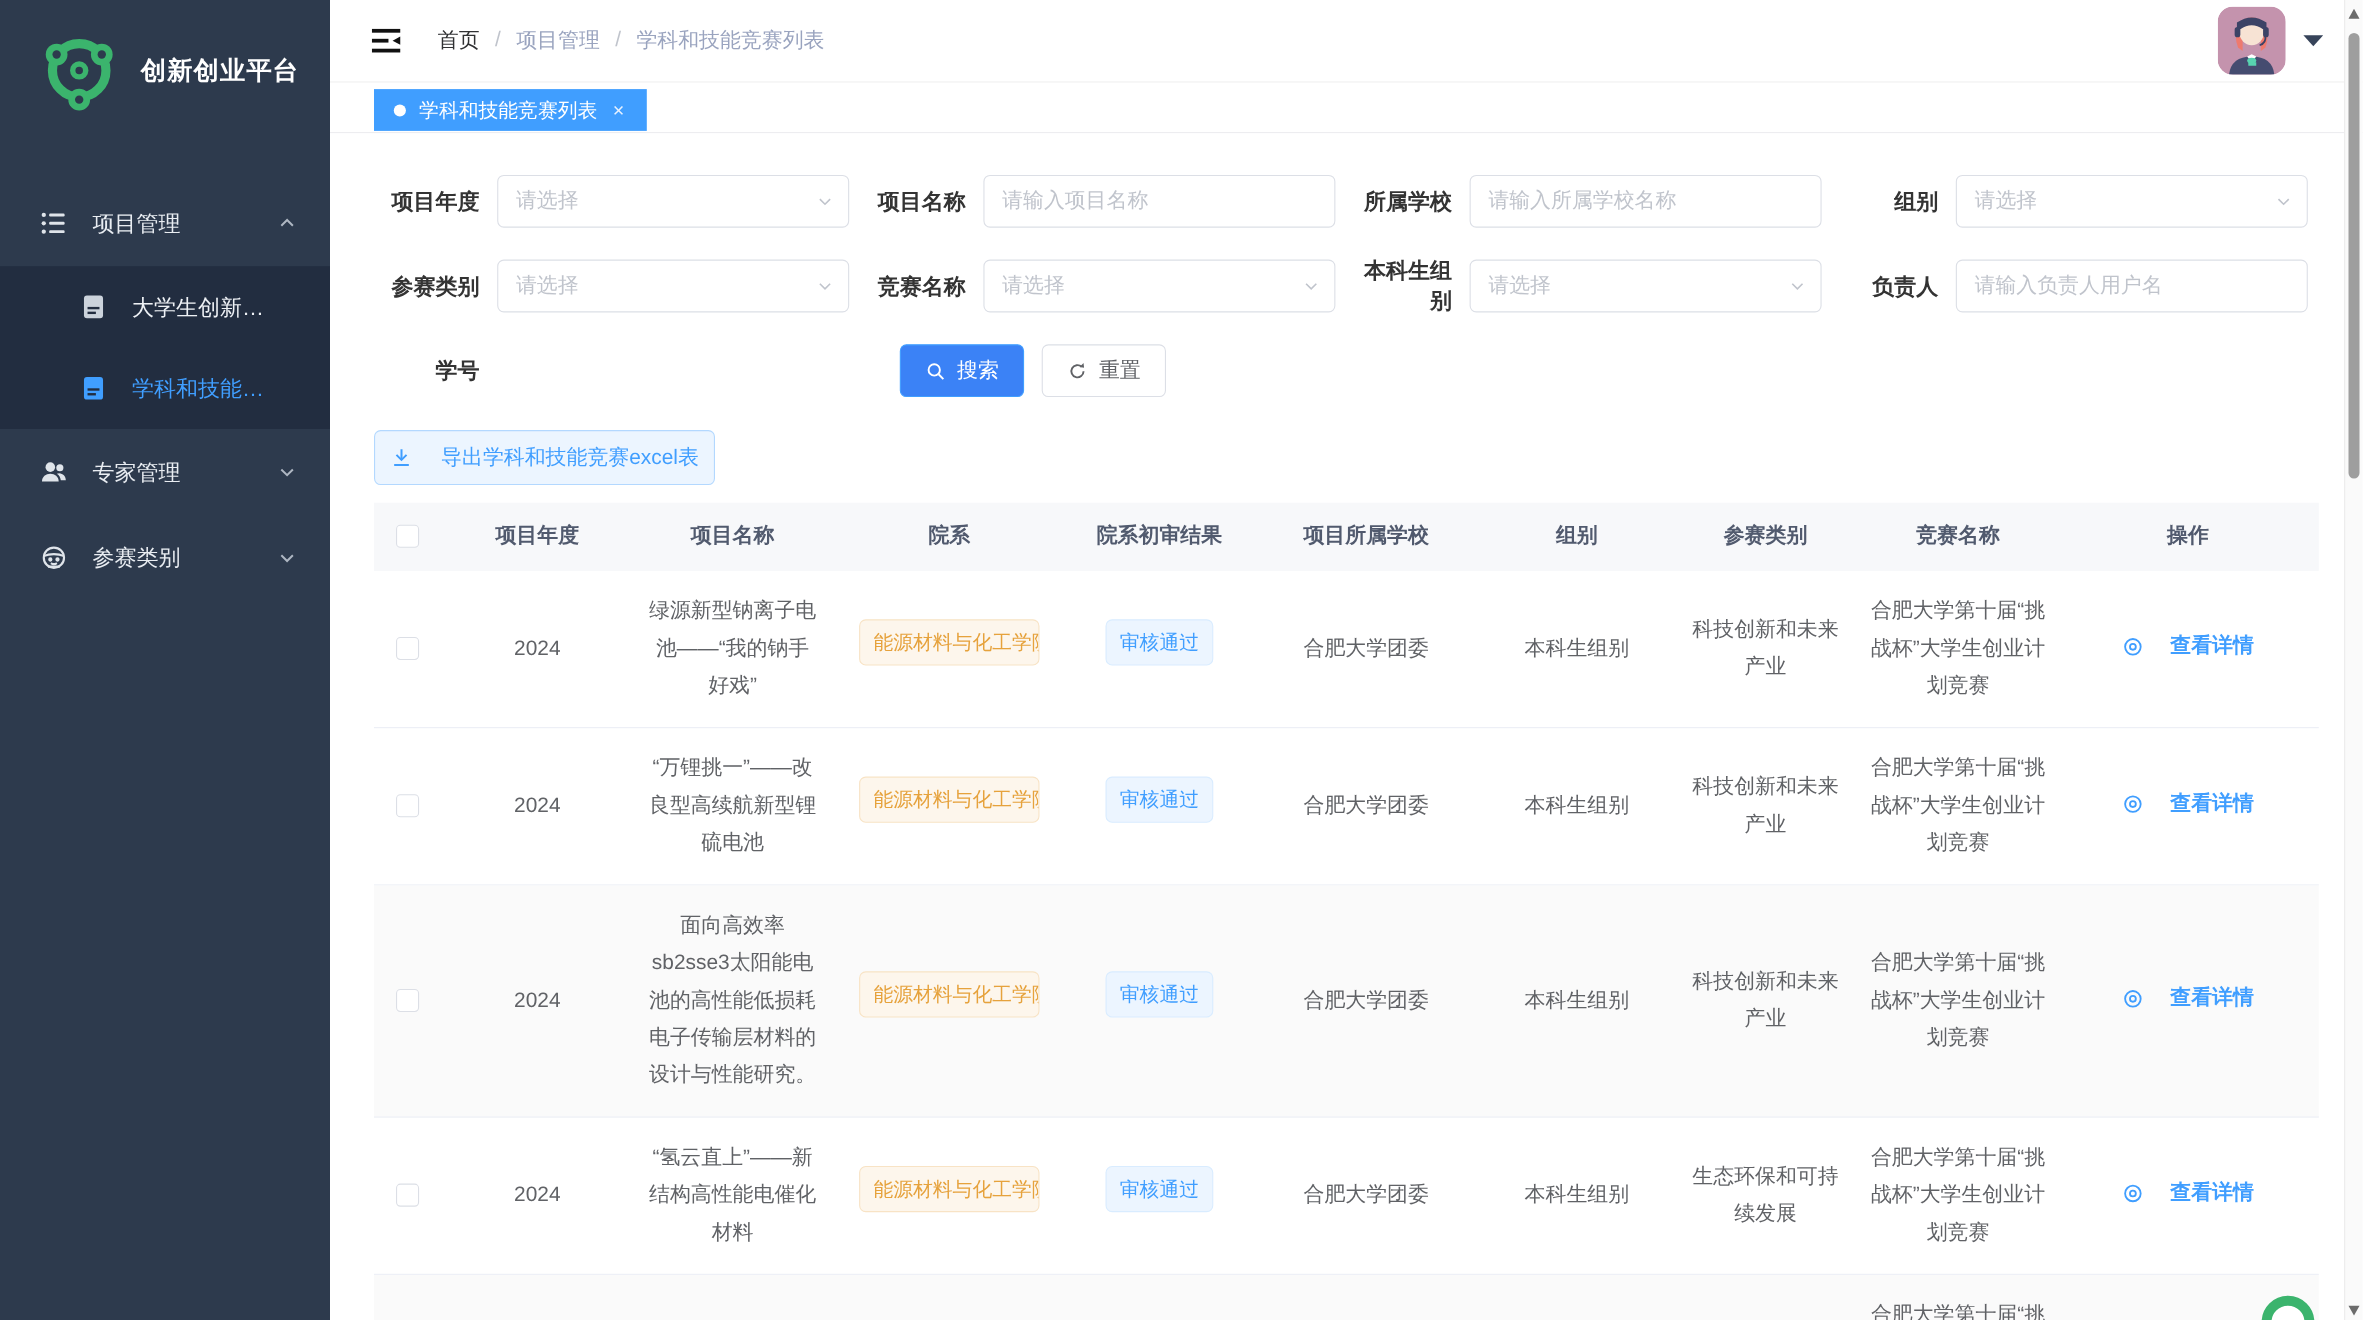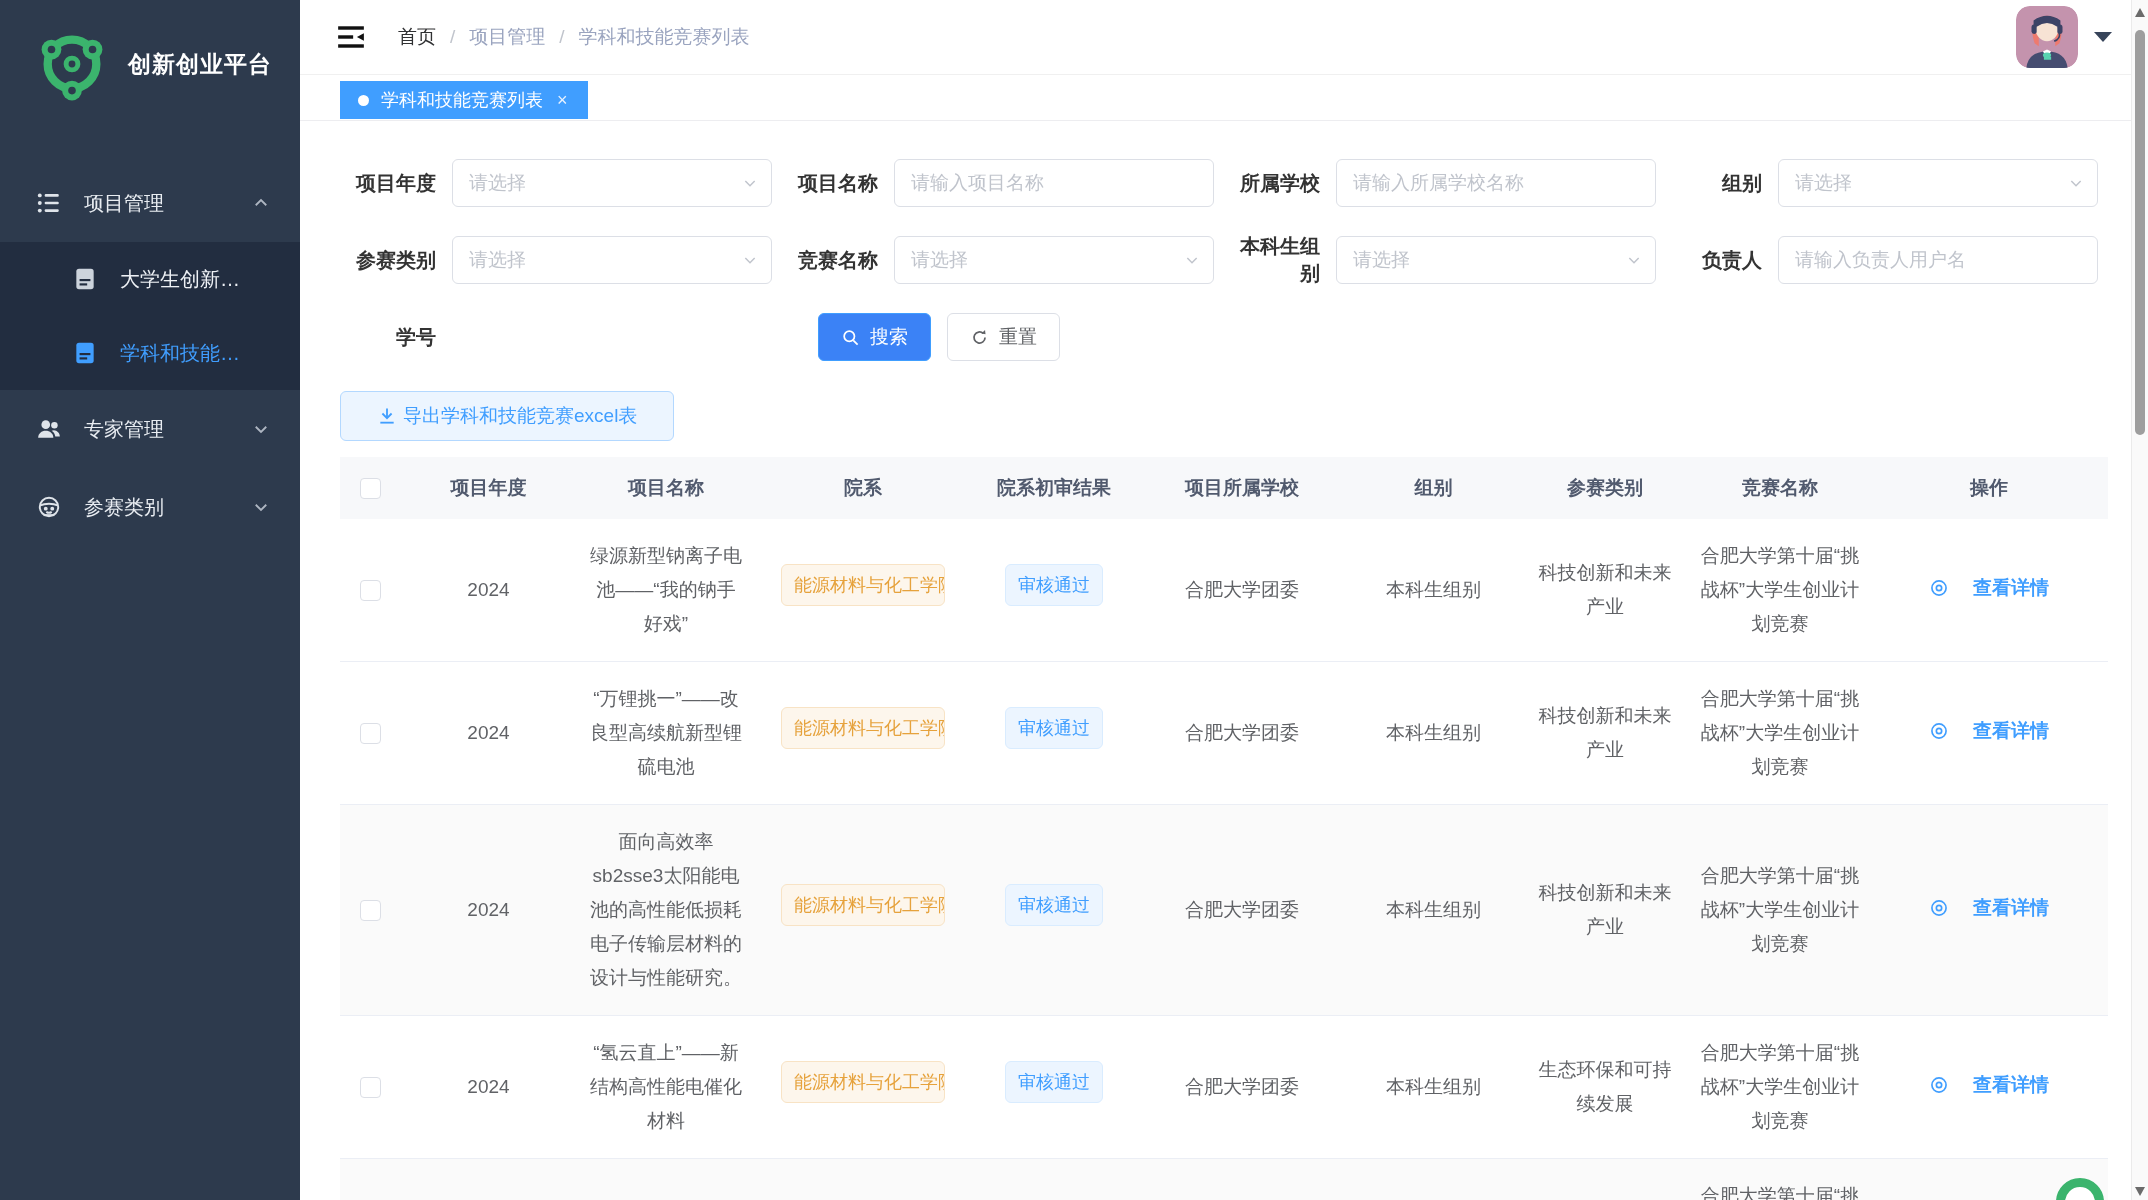--- a/index.html
+++ b/index.html
@@ -58,21 +58,21 @@
   .f-field.select input { padding-right:40px; }
   .sel-arrow { position:absolute; right:14px; top:50%; transform:translateY(-50%);
     width:16px; height:16px; color:#c0c4cc; pointer-events:none; }
   .btns { display:flex; align-items:center; gap:16px; margin-left:16px; }
   .btn { display:flex; align-items:center; gap:10px; height:48px; padding:0 22px;
     border-radius:6px; font-size:19px; cursor:pointer; border:1px solid #dcdfe6;
     background:#fff; color:#606266; font-family:inherit; }
   .btn svg { width:19px; height:19px; }
   .btn.primary { background:#3b82f6; border-color:#409eff; color:#fff; }
 
-  .export-btn { display:inline-flex; align-items:center; gap:6px; height:50px; padding:0 36px;
+  .export-btn { display:inline-flex; align-items:center; gap:26px; height:50px; padding:0 14px;
     margin:4px 0 16px 0; border:1px solid #b3d8ff; background:#ecf5ff; color:#409eff;
     border-radius:6px; font-size:19px; cursor:pointer; font-family:inherit; }
   .export-btn svg { width:20px; height:20px; }
 
   
   .table { width:100%; font-size:19px; color:#606266; }
   .tr { display:grid; grid-template-columns:60px 177px 178px 216px 166px 210px 173px 170px 180px auto;
     align-items:center; border-bottom:1px solid #ebeef5; }
   .tr.head { background:#f7f8fa; color:#515a6e; font-weight:bold; height:62px; border-bottom:none; }
   .tr.striped { background:#fafafa; }

